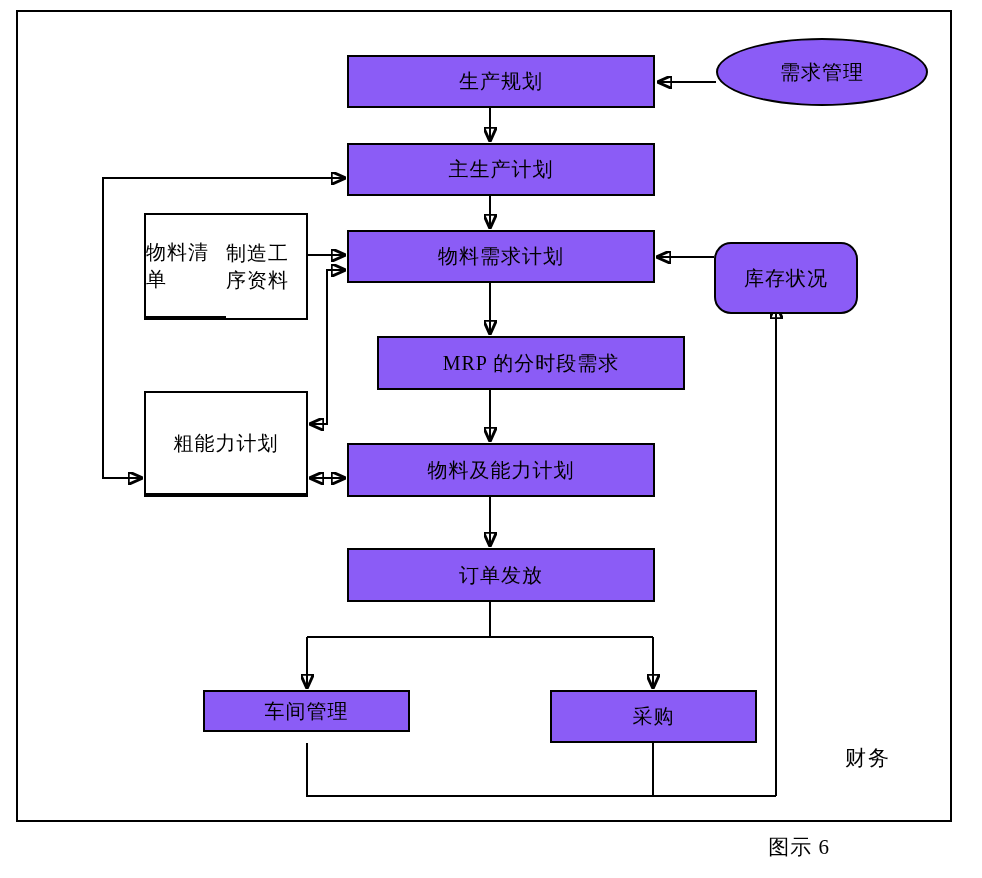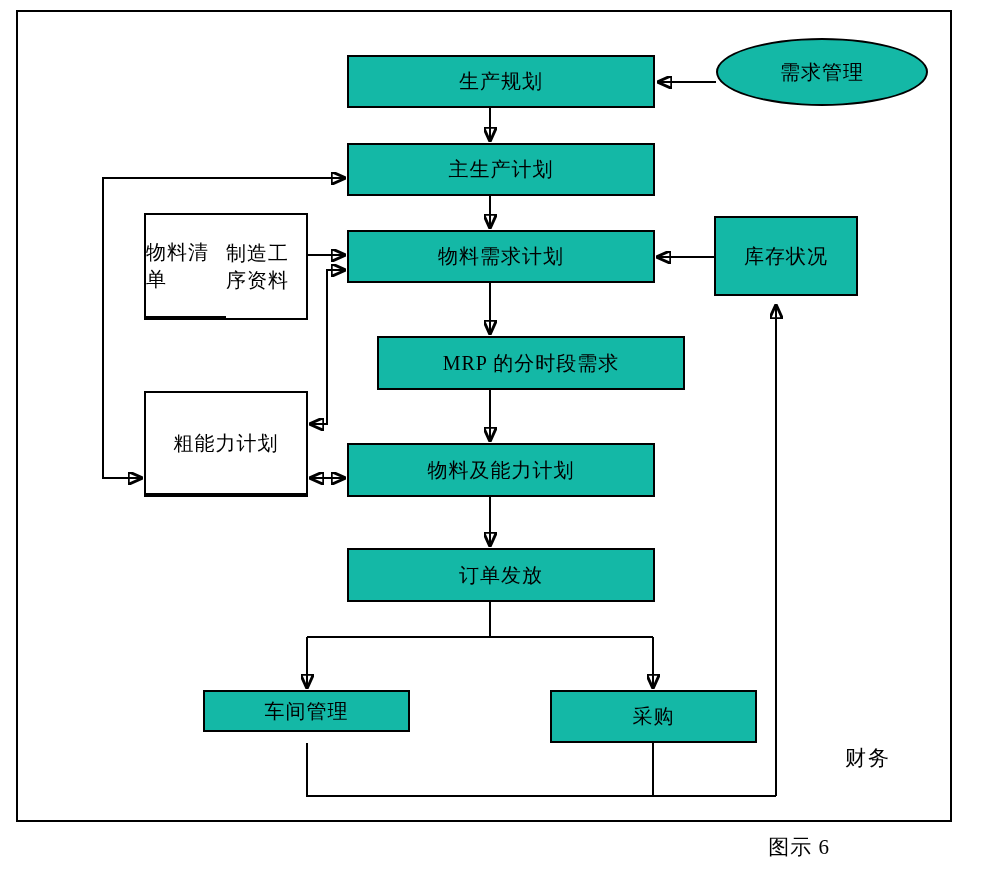--- a/index.html
+++ b/index.html
@@ -35,21 +35,21 @@
   }
   #wires path {
     fill: none;
     stroke: #000000;
     stroke-width: 2;
   }
   .node {
     position: absolute;
     box-sizing: border-box;
     border: 2px solid #000000;
-    background: #14b8a6;
+    background: #8b5cf6;
     display: flex;
     align-items: center;
     justify-content: center;
     font-size: 20px;
     letter-spacing: 1px;
     z-index: 2;
   }
   .node.ellipse {
     border-radius: 50%;
   }
@@ -89,21 +89,21 @@
     letter-spacing: 1px;
     z-index: 2;
   }
 
   
   #n-demand      { left: 716px; top: 38px;  width: 212px; height: 68px; }
   #n-prod        { left: 347px; top: 55px;  width: 308px; height: 53px; }
   #n-mps         { left: 347px; top: 143px; width: 308px; height: 53px; }
   #n-bompair     { left: 144px; top: 213px; width: 164px; height: 107px; }
   #n-mrp         { left: 347px; top: 230px; width: 308px; height: 53px; }
-  #n-inventory   { left: 714px; top: 216px; width: 144px; height: 80px; }
+  #n-inventory   { left: 714px; top: 242px; width: 144px; height: 72px; border-radius: 17px; }
   #n-timephase   { left: 347px; top: 336px; width: 308px; height: 54px; margin-left: 30px; }
   #n-cappair     { left: 144px; top: 391px; width: 164px; height: 106px; }
   #n-matcap      { left: 347px; top: 443px; width: 308px; height: 54px; }
   #n-order       { left: 347px; top: 548px; width: 308px; height: 54px; }
   #n-shopfloor   { left: 203px; top: 690px; width: 207px; height: 42px; }
   #n-purchase    { left: 550px; top: 690px; width: 207px; height: 53px; }
   #n-finance     { left: 845px; top: 744px; }
 </style>
 </head>
 <body>

